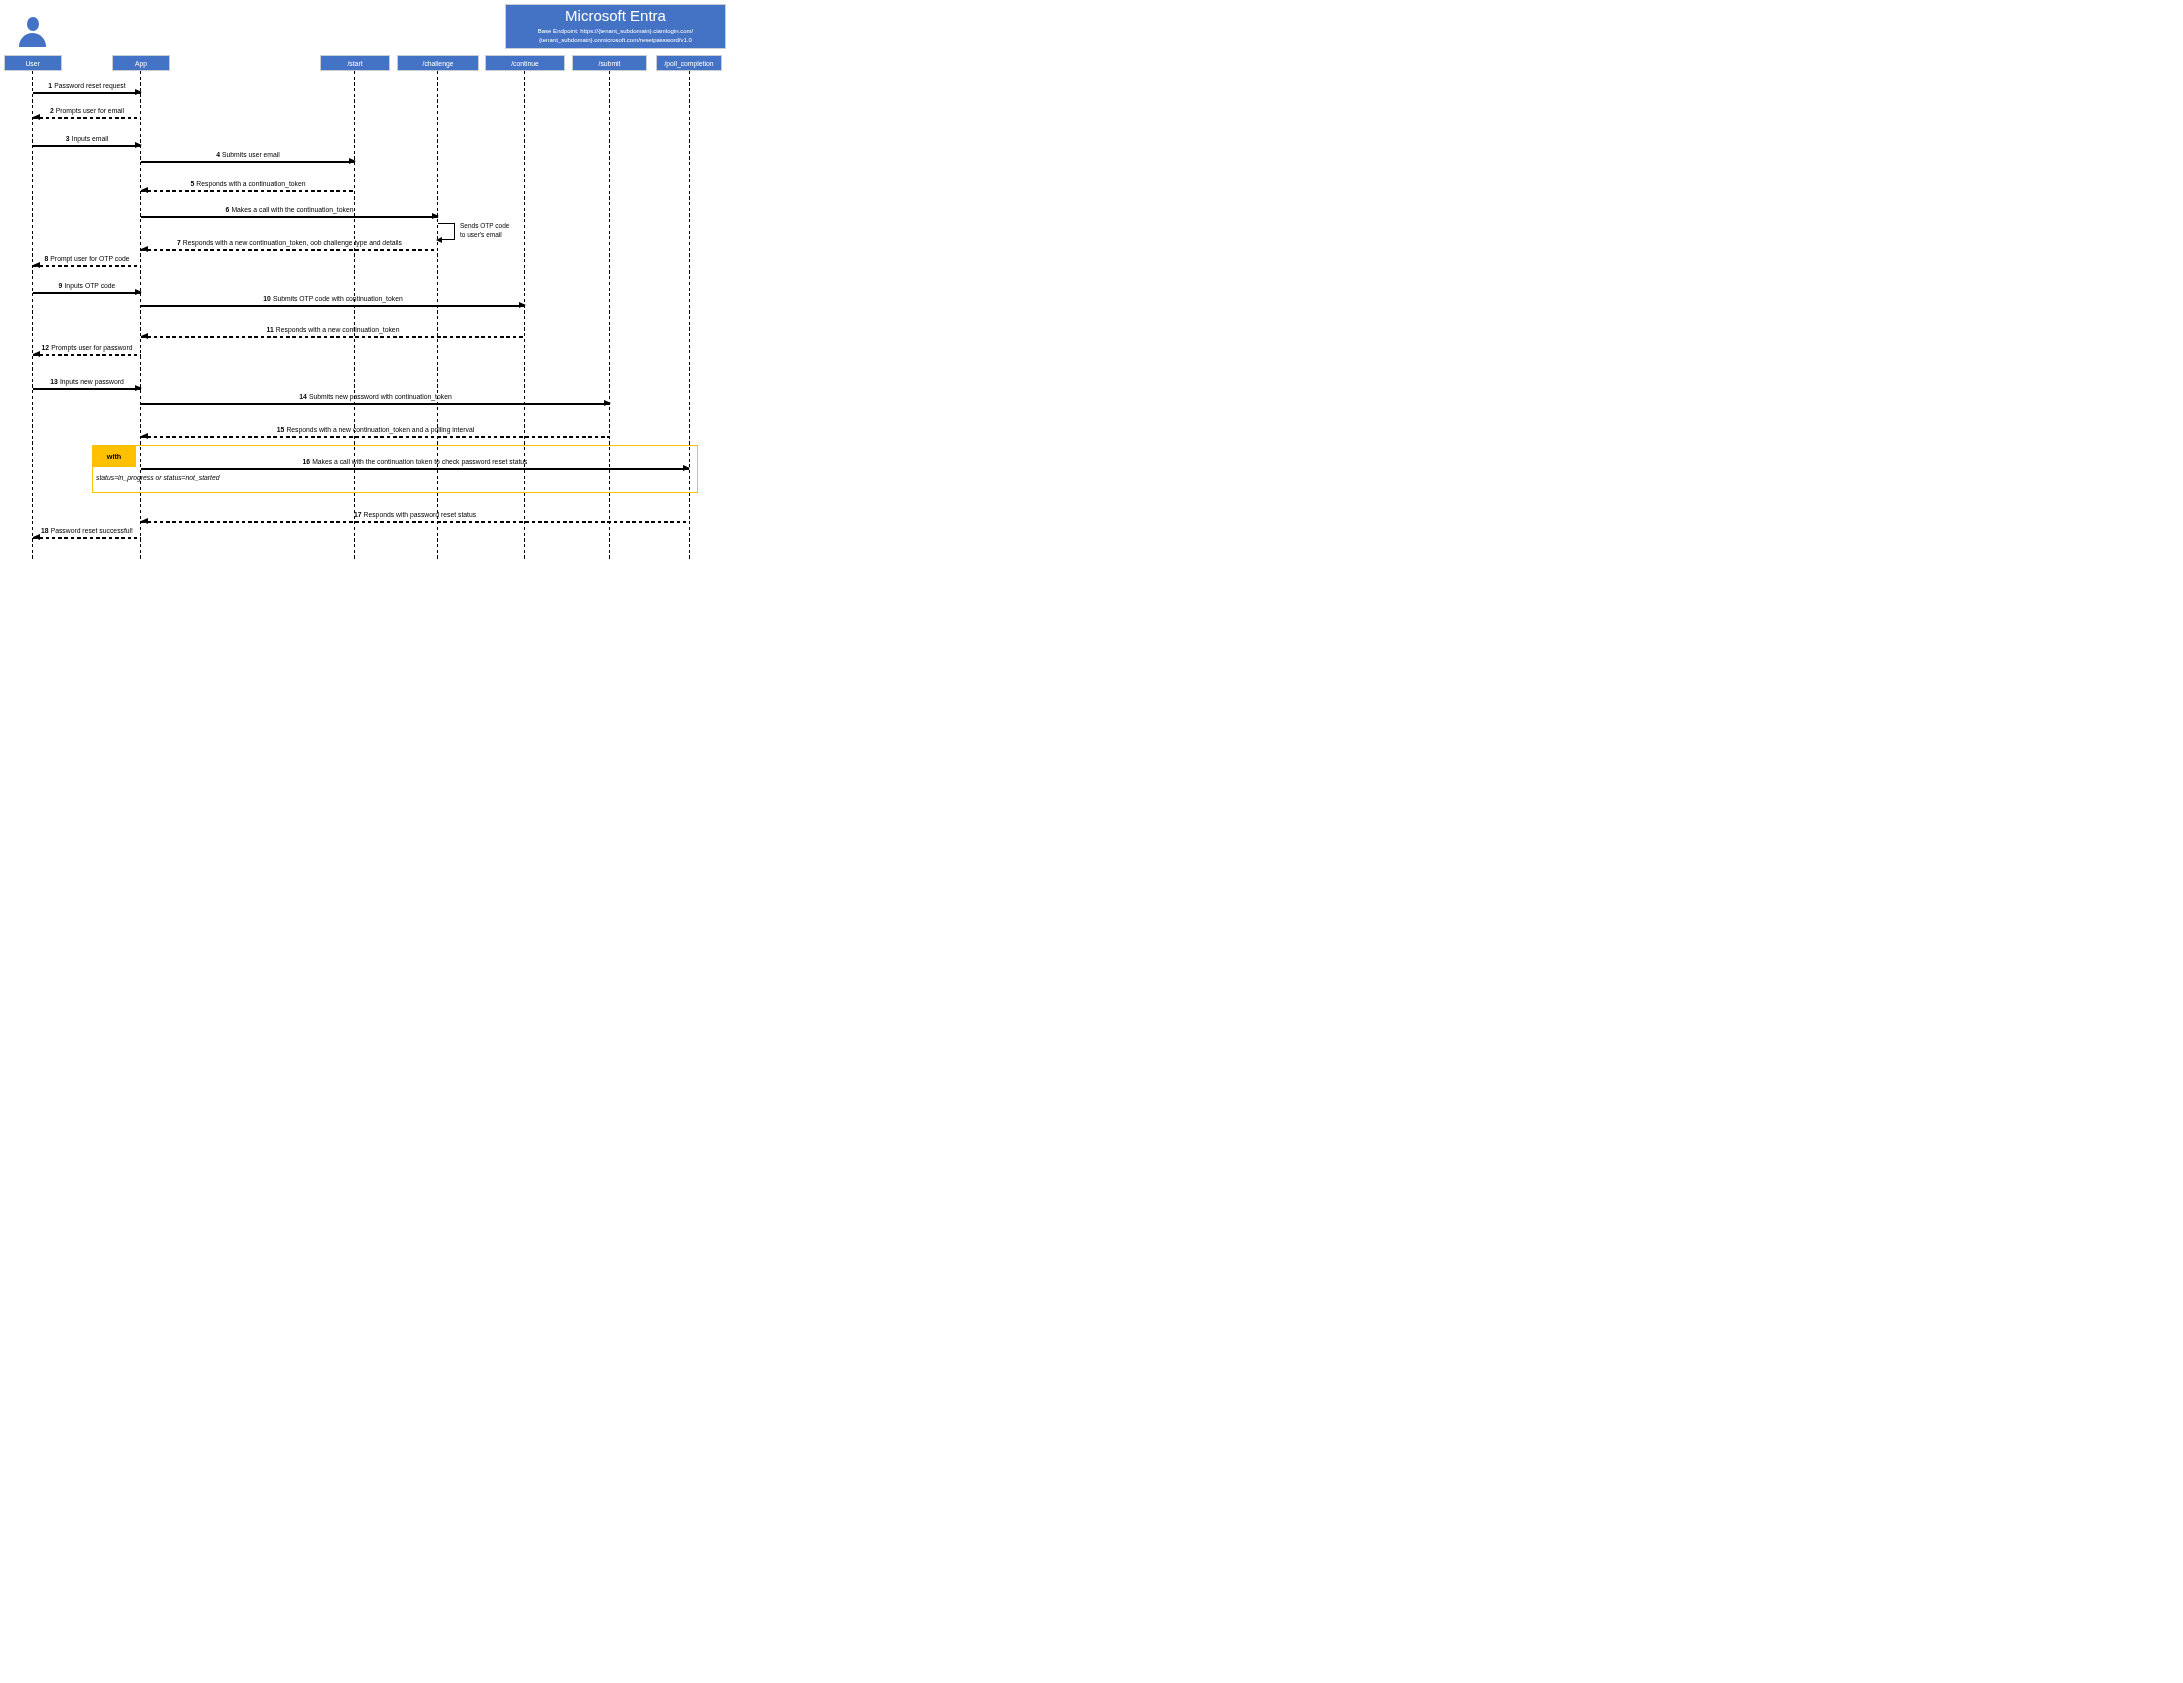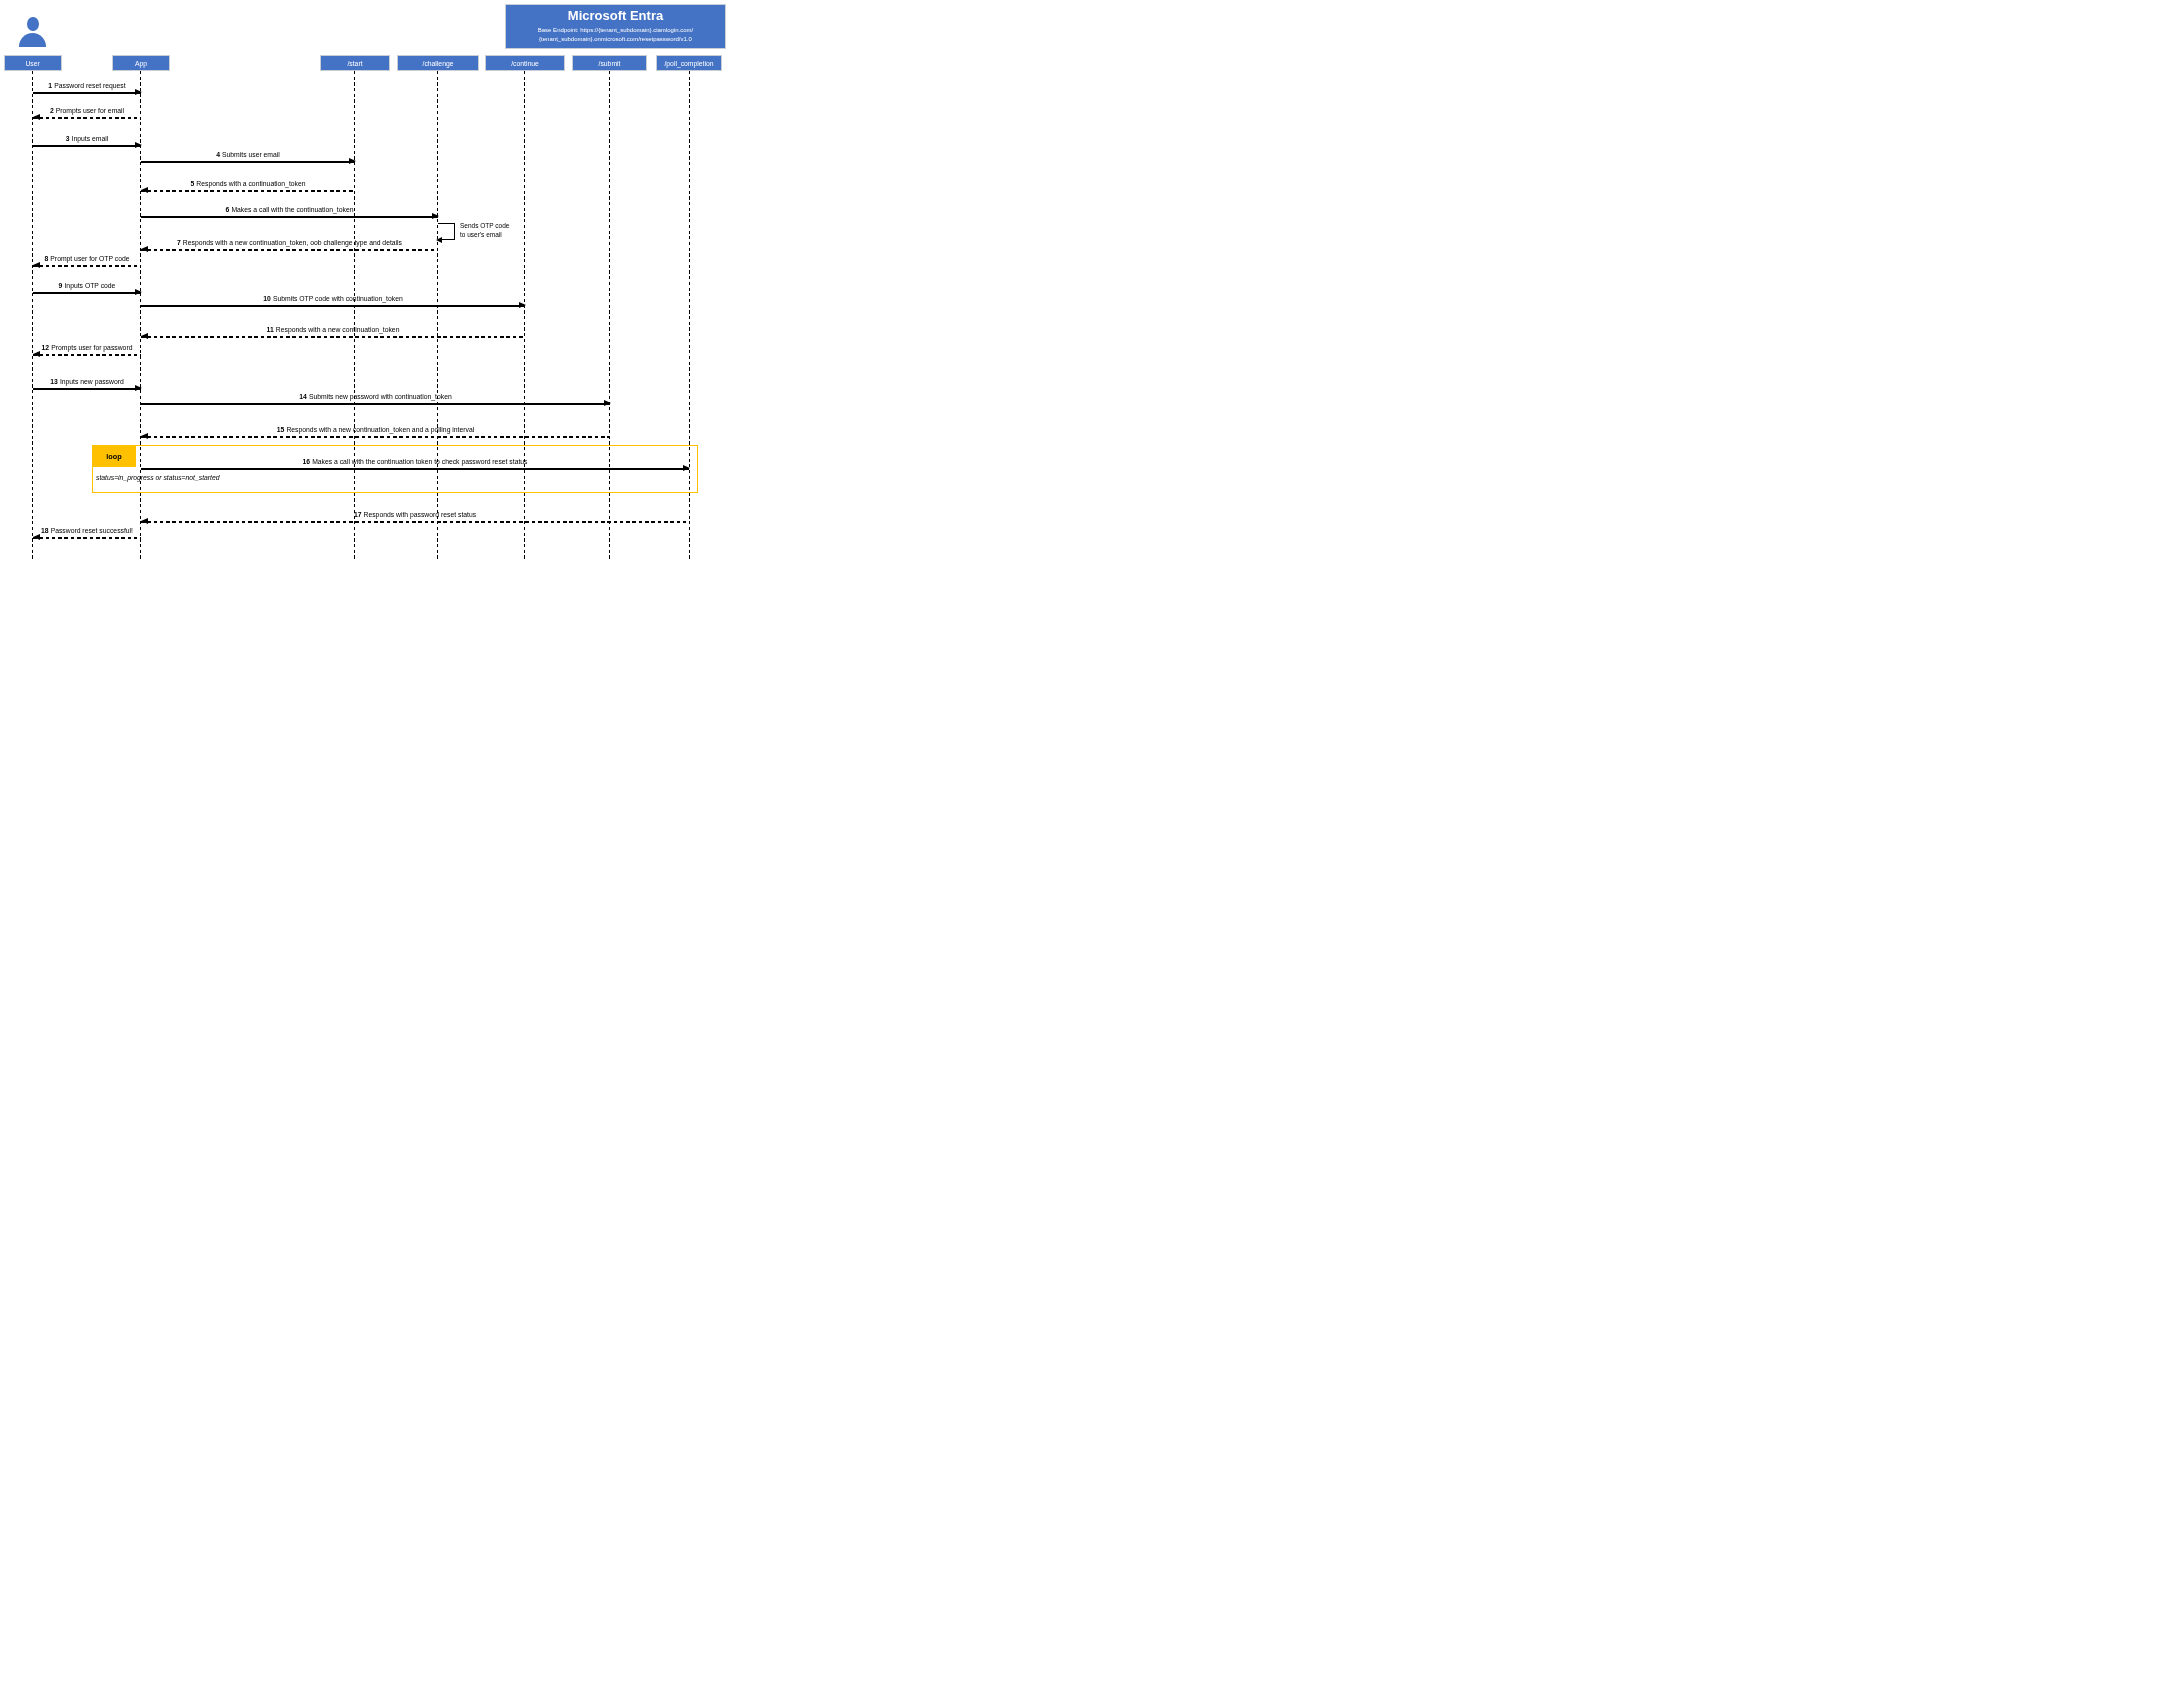--- a/index.html
+++ b/index.html
@@ -6,21 +6,21 @@
   .canvas{position:relative;width:728px;height:561px;background:#fff;overflow:hidden;}
 
   
   .p-head{position:absolute;left:27px;top:17px;width:11.5px;height:14px;border-radius:50%;background:#4472C4;}
   .p-body{position:absolute;left:19px;top:33px;width:27px;height:13.6px;border-radius:13.6px 13.6px 0 0;background:#4472C4;}
 
   
   .entra{position:absolute;left:505px;top:3.6px;width:221px;height:45px;background:#4472C4;color:#fff;
          border:0.5px solid #c8cdd6;box-sizing:border-box;display:flex;flex-direction:column;
          align-items:center;justify-content:center;text-align:center;}
-  .entra-title{font-size:13px;font-weight:bold;margin-bottom:2.6px;}
+  .entra-title{font-size:15px;font-weight:normal;margin-bottom:2.6px;}
   .entra-sub{font-size:6px;line-height:1.5;}
 
   
   .lifeline{position:absolute;top:71px;height:488px;width:1px;
             background:repeating-linear-gradient(180deg,#000 0 3.1px,transparent 3.1px 5.7px);}
 
   
   .actor{position:absolute;top:55px;height:16px;background:#4472C4;color:#fff;border:0.5px solid #c8cdd6;
          box-sizing:border-box;display:flex;align-items:center;justify-content:center;font-size:6.8px;}
 
@@ -225,17 +225,17 @@
   </div>
 
   <div class="hook">
     <span class="hook-ah"></span>
   </div>
   <div class="self-note">
     <span>Sends OTP code</span><br>
     <span>to user's email</span>
   </div>
 
-  <div class="loop-label">loop</div>
+  <div class="loop-label">with</div>
   <div class="loop-cond">status=in_progress or status=not_started</div>
 
 </div>
 
 
 </body></html>

